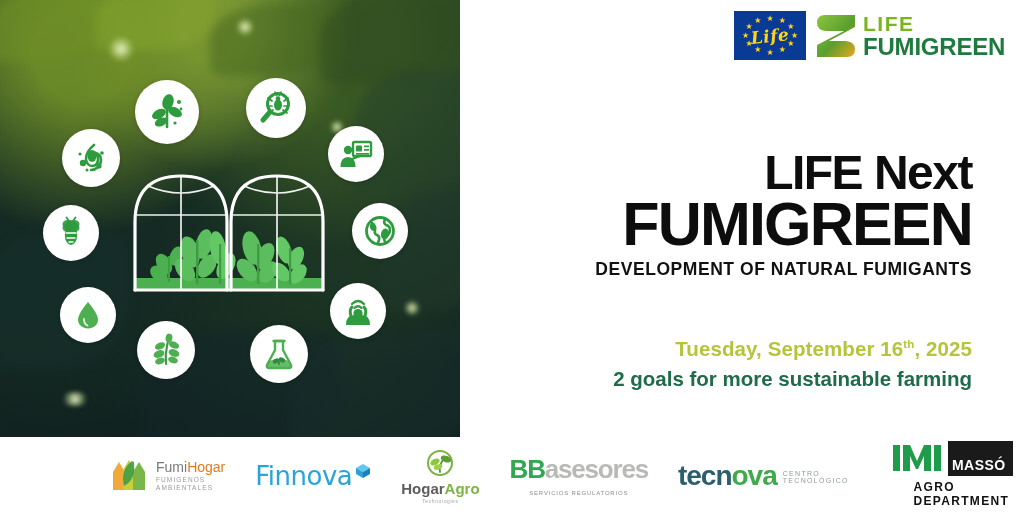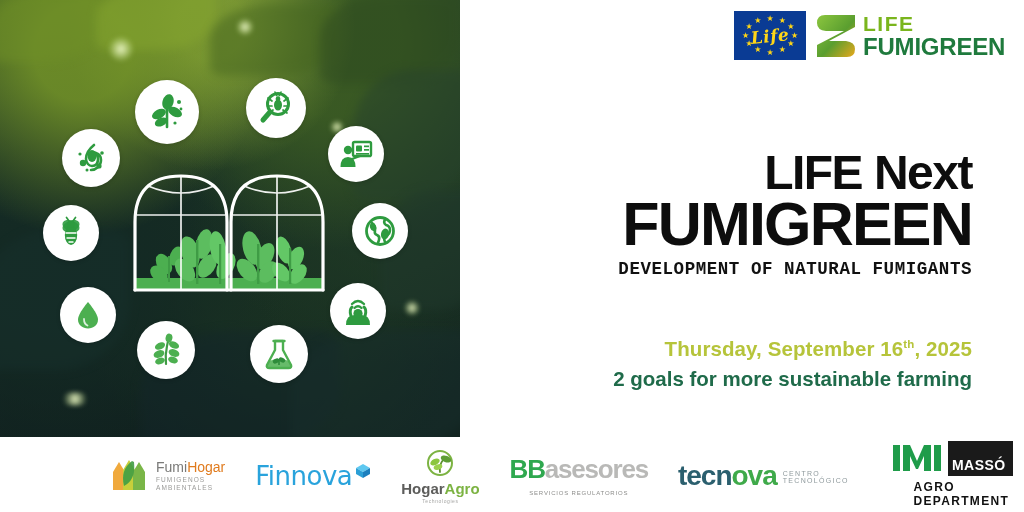--- a/index.html
+++ b/index.html
@@ -81,21 +81,21 @@
   .hero{
     position:absolute; left:480px; top:150px; width:492px; text-align:right;
   }
   .hero h1{
     font-size:48px; font-weight:700; line-height:.95; color:#0d0d0d;
     letter-spacing:-1.5px; white-space:nowrap;
   }
   .hero h1.l2{ font-size:61px; letter-spacing:-1.8px; }
   .hero .sub{
     font-size:17.5px; font-weight:700; color:#111; letter-spacing:.55px;
-    margin-top:5px; white-space:nowrap;font-family:Liberation Mono, monospace;
+    margin-top:5px; white-space:nowrap;
   }
   .datebox{
     position:absolute; left:480px; top:337px; width:492px; text-align:right;
   }
   .datebox .dt{
     font-size:20.5px; font-weight:700; color:#b6c43a; letter-spacing:.1px;
   }
   .datebox .dt sup{ font-size:11.5px; vertical-align:super; }
   .datebox .tag{
     font-size:20.5px; font-weight:700; color:#1f6b4a; margin-top:6px;
@@ -385,21 +385,21 @@
 </div>
 
 <div class="hero">
   <h1>LIFE Next</h1>
   <h1 class="l2">FUMIGREEN</h1>
   <div class="sub">DEVELOPMENT OF NATURAL FUMIGANTS</div>
 </div>
 
 <div class="datebox">
   <div class="dt">
-    <span>Thursday, September 16</span><sup>th</sup><span>, 2025</span>
+    <span>Tuesday, September 16</span><sup>th</sup><span>, 2025</span>
   </div>
   <div class="tag">2 goals for more sustainable farming</div>
 </div>
 
 <div class="logostrip">
 
   <div class="logoitem">
     <svg width="40" height="36" viewBox="0 0 40 36" xmlns="http://www.w3.org/2000/svg">
       <path d="M3 14 L9 4 L15 14 L15 32 L3 32 Z" fill="#f0a93c"></path>
       <path d="M13 12 L19 2 L25 12 L25 32 L13 32 Z" fill="#c8cf3b"></path>

